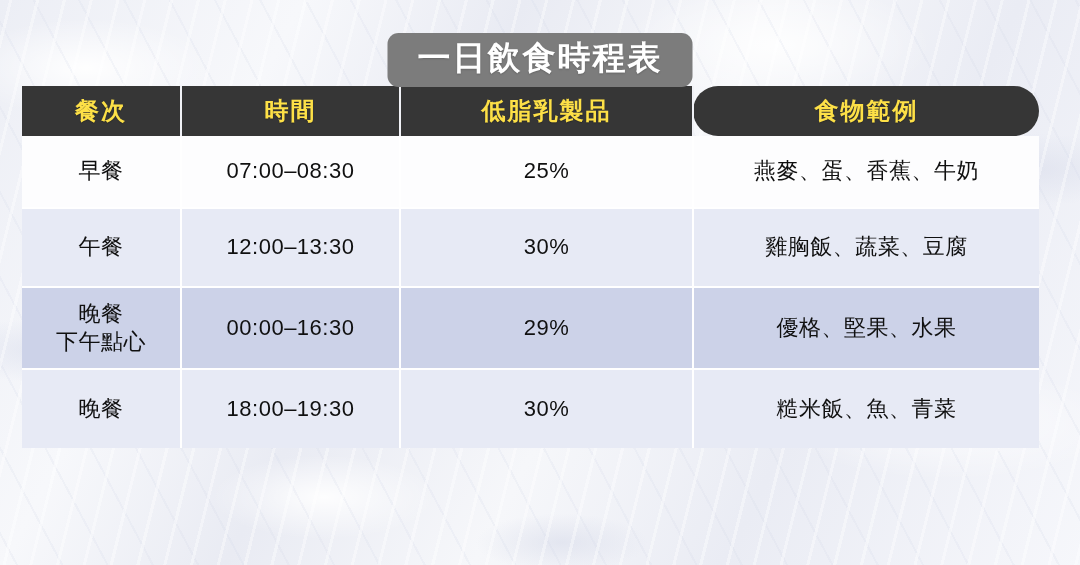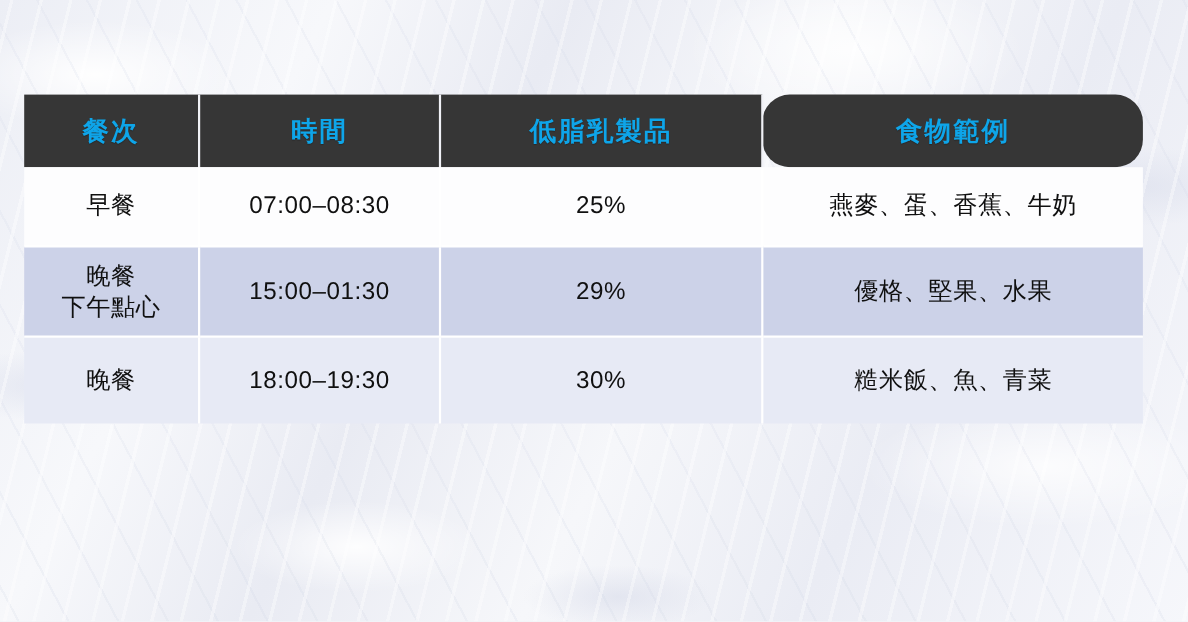--- a/index.html
+++ b/index.html
@@ -73,28 +73,28 @@
     table-layout: fixed;
     z-index: 2;
   }
   #schedule-table col.c1 { width: 159px; }
   #schedule-table col.c2 { width: 219px; }
   #schedule-table col.c3 { width: 293px; }
   #schedule-table col.c4 { width: 346px; }
 
   #schedule-table th {
     background: #363636;
-    color: #0ea5e9;
+    color: #fde047;
     font-size: 24px;
     font-weight: bold;
     letter-spacing: 2px;
     height: 50px;
     text-align: center;
     border-right: 2px solid #f0f1f6;
-    padding: 8px;
+    padding: 0;
     text-shadow: 0 1px 1px rgba(0,0,0,.25);
   }
   #schedule-table th:last-child { border-right: none; border-radius: 25px; }
 
   #schedule-table td {
     font-size: 22px;
     color: #101010;
     text-align: center;
     border-right: 2px solid #ffffff;
     border-bottom: 2px solid #ffffff;
@@ -116,20 +116,23 @@
   #schedule-table tbody tr.h5 td { height: 82px; }
 
   .cell-2line { display: block; }
   .cell-2line .l1, .cell-2line .l2 { display: block; }
 </style>
 </head>
 <body>
 
 <div id="canvas">
 
+  <div id="title-pill">
+    <span class="title-text">一日飲食時程表</span>
+  </div>
 
   <table id="schedule-table">
     <colgroup>
       <col class="c1">
         <col class="c2">
         <col class="c3">
         <col class="c4">
     </colgroup>
     <thead>
       <tr>
@@ -145,29 +148,39 @@
         <td>
           <span class="cell-2line">
             <span class="l1">早餐</span>
           </span>
         </td>
         <td>07:00–08:30</td>
         <td>25%</td>
         <td>燕麥、蛋、香蕉、牛奶</td>
       </tr>
 
+      <tr class="band-light h2">
+        <td>
+          <span class="cell-2line">
+            <span class="l1">午餐</span>
+          </span>
+        </td>
+        <td>12:00–13:30</td>
+        <td>30%</td>
+        <td>雞胸飯、蔬菜、豆腐</td>
+      </tr>
 
       <tr class="band-dark h3">
         <td>
           <span class="cell-2line">
             <span class="l1">晚餐</span>
             <span class="l2">下午點心</span>
           </span>
         </td>
-        <td>15:00–01:30</td>
+        <td>00:00–16:30</td>
         <td>29%</td>
         <td>優格、堅果、水果</td>
       </tr>
 
       <tr class="band-light h4">
         <td>
           <span class="cell-2line">
             <span class="l1">晚餐</span>
           </span>
         </td>

